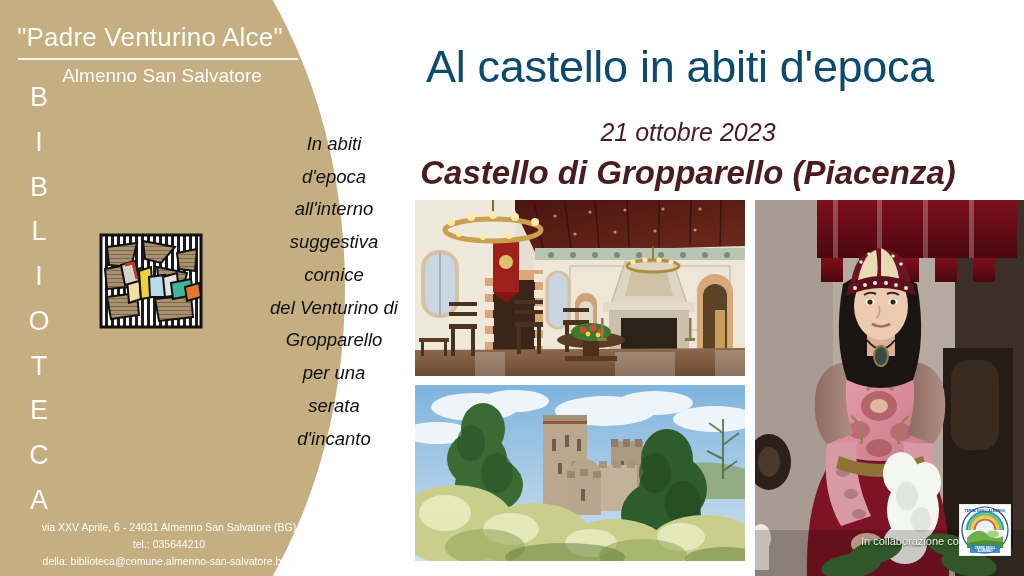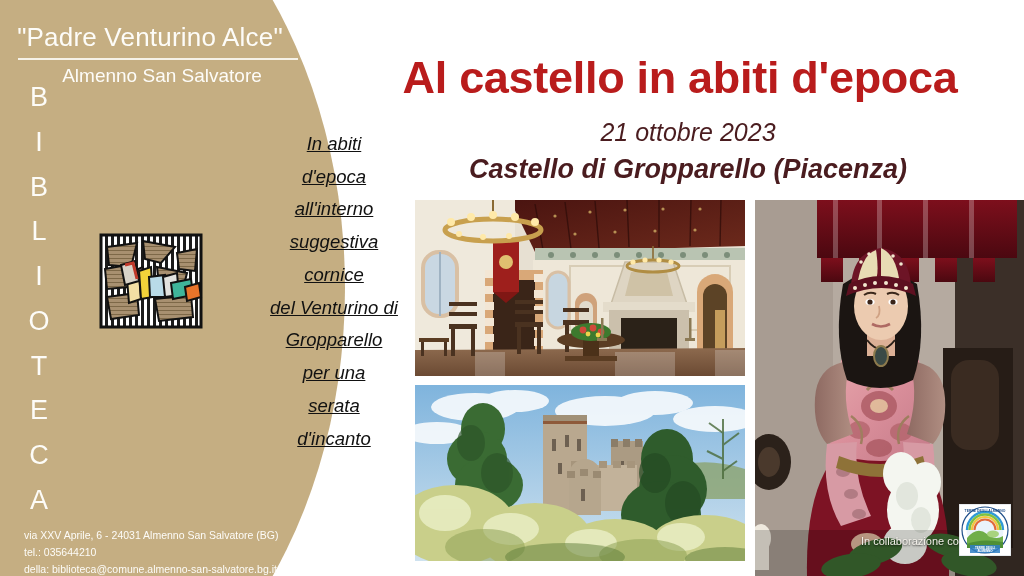--- a/index.html
+++ b/index.html
@@ -67,72 +67,71 @@
 
   
   .lib-logo {
     position:absolute; left:99px; top:233px;
     width:104px; height:96px;
     z-index:3;
   }
 
   .contact {
     position:absolute; left:24px; top:519px; width:290px;
-    text-align:left;
+    text-align:center;
     color:#fdfcf8;
     font-size:10.5px;
     line-height:1.6;
     z-index:3;
-    margin-top:8px;
   }
   .contact div { white-space:nowrap; }
 
   
   .main-title {
-    position:absolute; left:336px; top:52px; width:688px;
+    position:absolute; left:336px; top:41px; width:688px;
     text-align:center;
-    color:#b91c1c;
+    color:#0c4a6e;
     font-size:45px;
-    font-weight:bold;
+    font-weight:normal;
     letter-spacing:-.3px;
     white-space:nowrap;
     z-index:4;
   }
   .date-line {
     position:absolute; left:408px; top:118px; width:560px;
     text-align:center;
     color:#4a1c1f;
     font-size:25px;
     font-weight:normal;
     font-style:italic;
     white-space:nowrap;
     z-index:4;
   }
   .place-line {
     position:absolute; left:408px; top:154px; width:560px;
     text-align:center;
     color:#4a1c1f;
-    font-size:27px;
+    font-size:33px;
     font-weight:bold;
     font-style:italic;
     white-space:nowrap;
     z-index:4;
   }
 
   
   .desc {
     position:absolute; left:258px; top:128px; width:152px;
     text-align:center;
     color:#111111;
     font-size:18.5px;
     font-style:italic;
     line-height:1.77;
     z-index:4;
   }
-  .desc div { white-space:nowrap;text-decoration:underline; }
+  .desc div { white-space:nowrap; }
 
   
   .photo { position:absolute; overflow:hidden; z-index:2; background:#ddd; }
 
   .photo-hall   { left:415px; top:200px; width:330px; height:176px; }
   .photo-castle { left:415px; top:385px; width:330px; height:176px; }
   .photo-lady   { left:755px; top:200px; width:269px; height:376px; }
 
   .photo svg { display:block; width:100%; height:100%; }
 

